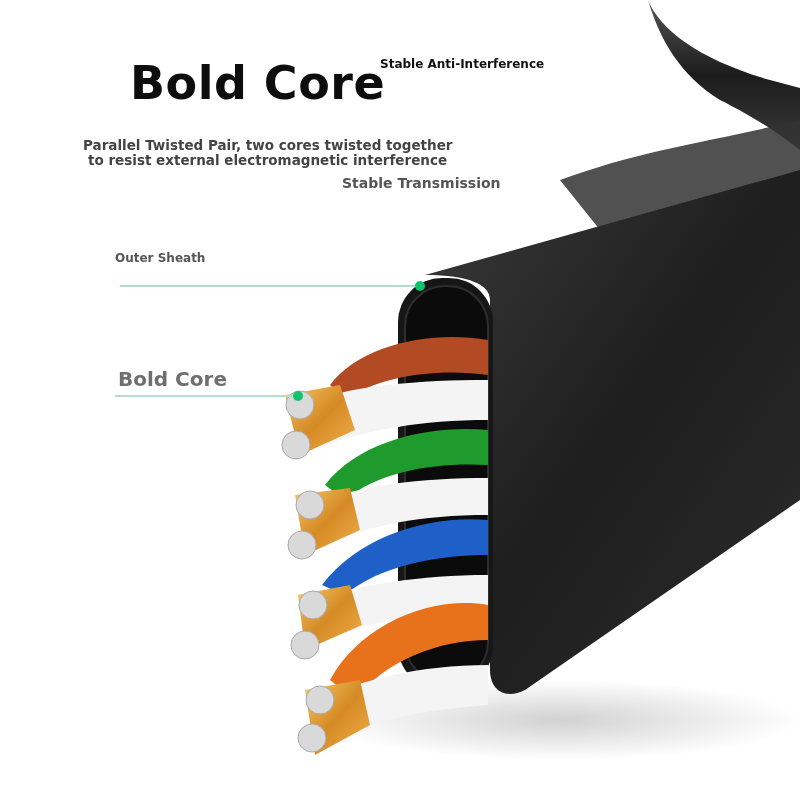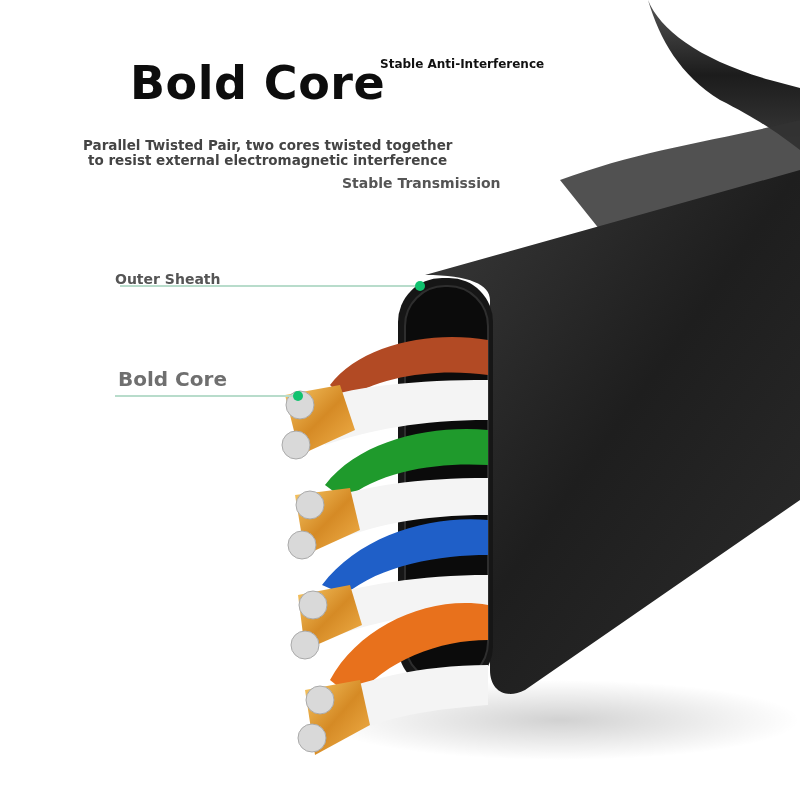--- a/index.html
+++ b/index.html
@@ -18,21 +18,21 @@
     left: 380px; top: 57px; font-size: 12px; font-weight: 700; color: #111;
     font-family: "DejaVu Sans", sans-serif;
   }
   .desc {
     left: 66px; top: 138px; font-size: 13.5px; font-weight: 700; color: #444;
     line-height: 15px; font-family: "DejaVu Sans", sans-serif;
   }
   .desc span { display: block; margin-left: 17px; }
   .desc span.l2 { padding-left: 5px; }
   .stable-tx { left: 342px; top: 175px; font-size: 14px; font-weight: 700; color: #555; font-family: "DejaVu Sans", sans-serif; }
-  .outer-label { left: 115px; top: 251px; font-size: 14px; font-weight: 700; color: #555; font-family: "DejaVu Sans", sans-serif; margin-top: 20px; }
+  .outer-label { left: 115px; top: 251px; font-size: 12px; font-weight: 700; color: #555; font-family: "DejaVu Sans", sans-serif; }
   .core-label { left: 118px; top: 367px; font-size: 20px; font-weight: 700; color: #6f6f6f; font-family: "DejaVu Sans", sans-serif; }
   .leader { position: absolute; height: 2px; background: #b8dccb; }
   .dot { position: absolute; width: 10px; height: 10px; border-radius: 50%; background: #11c26f; }
   svg.art { position: absolute; left: 0; top: 0; }
 </style>
 </head>
 <body>
 
 <div class="stage">
 

